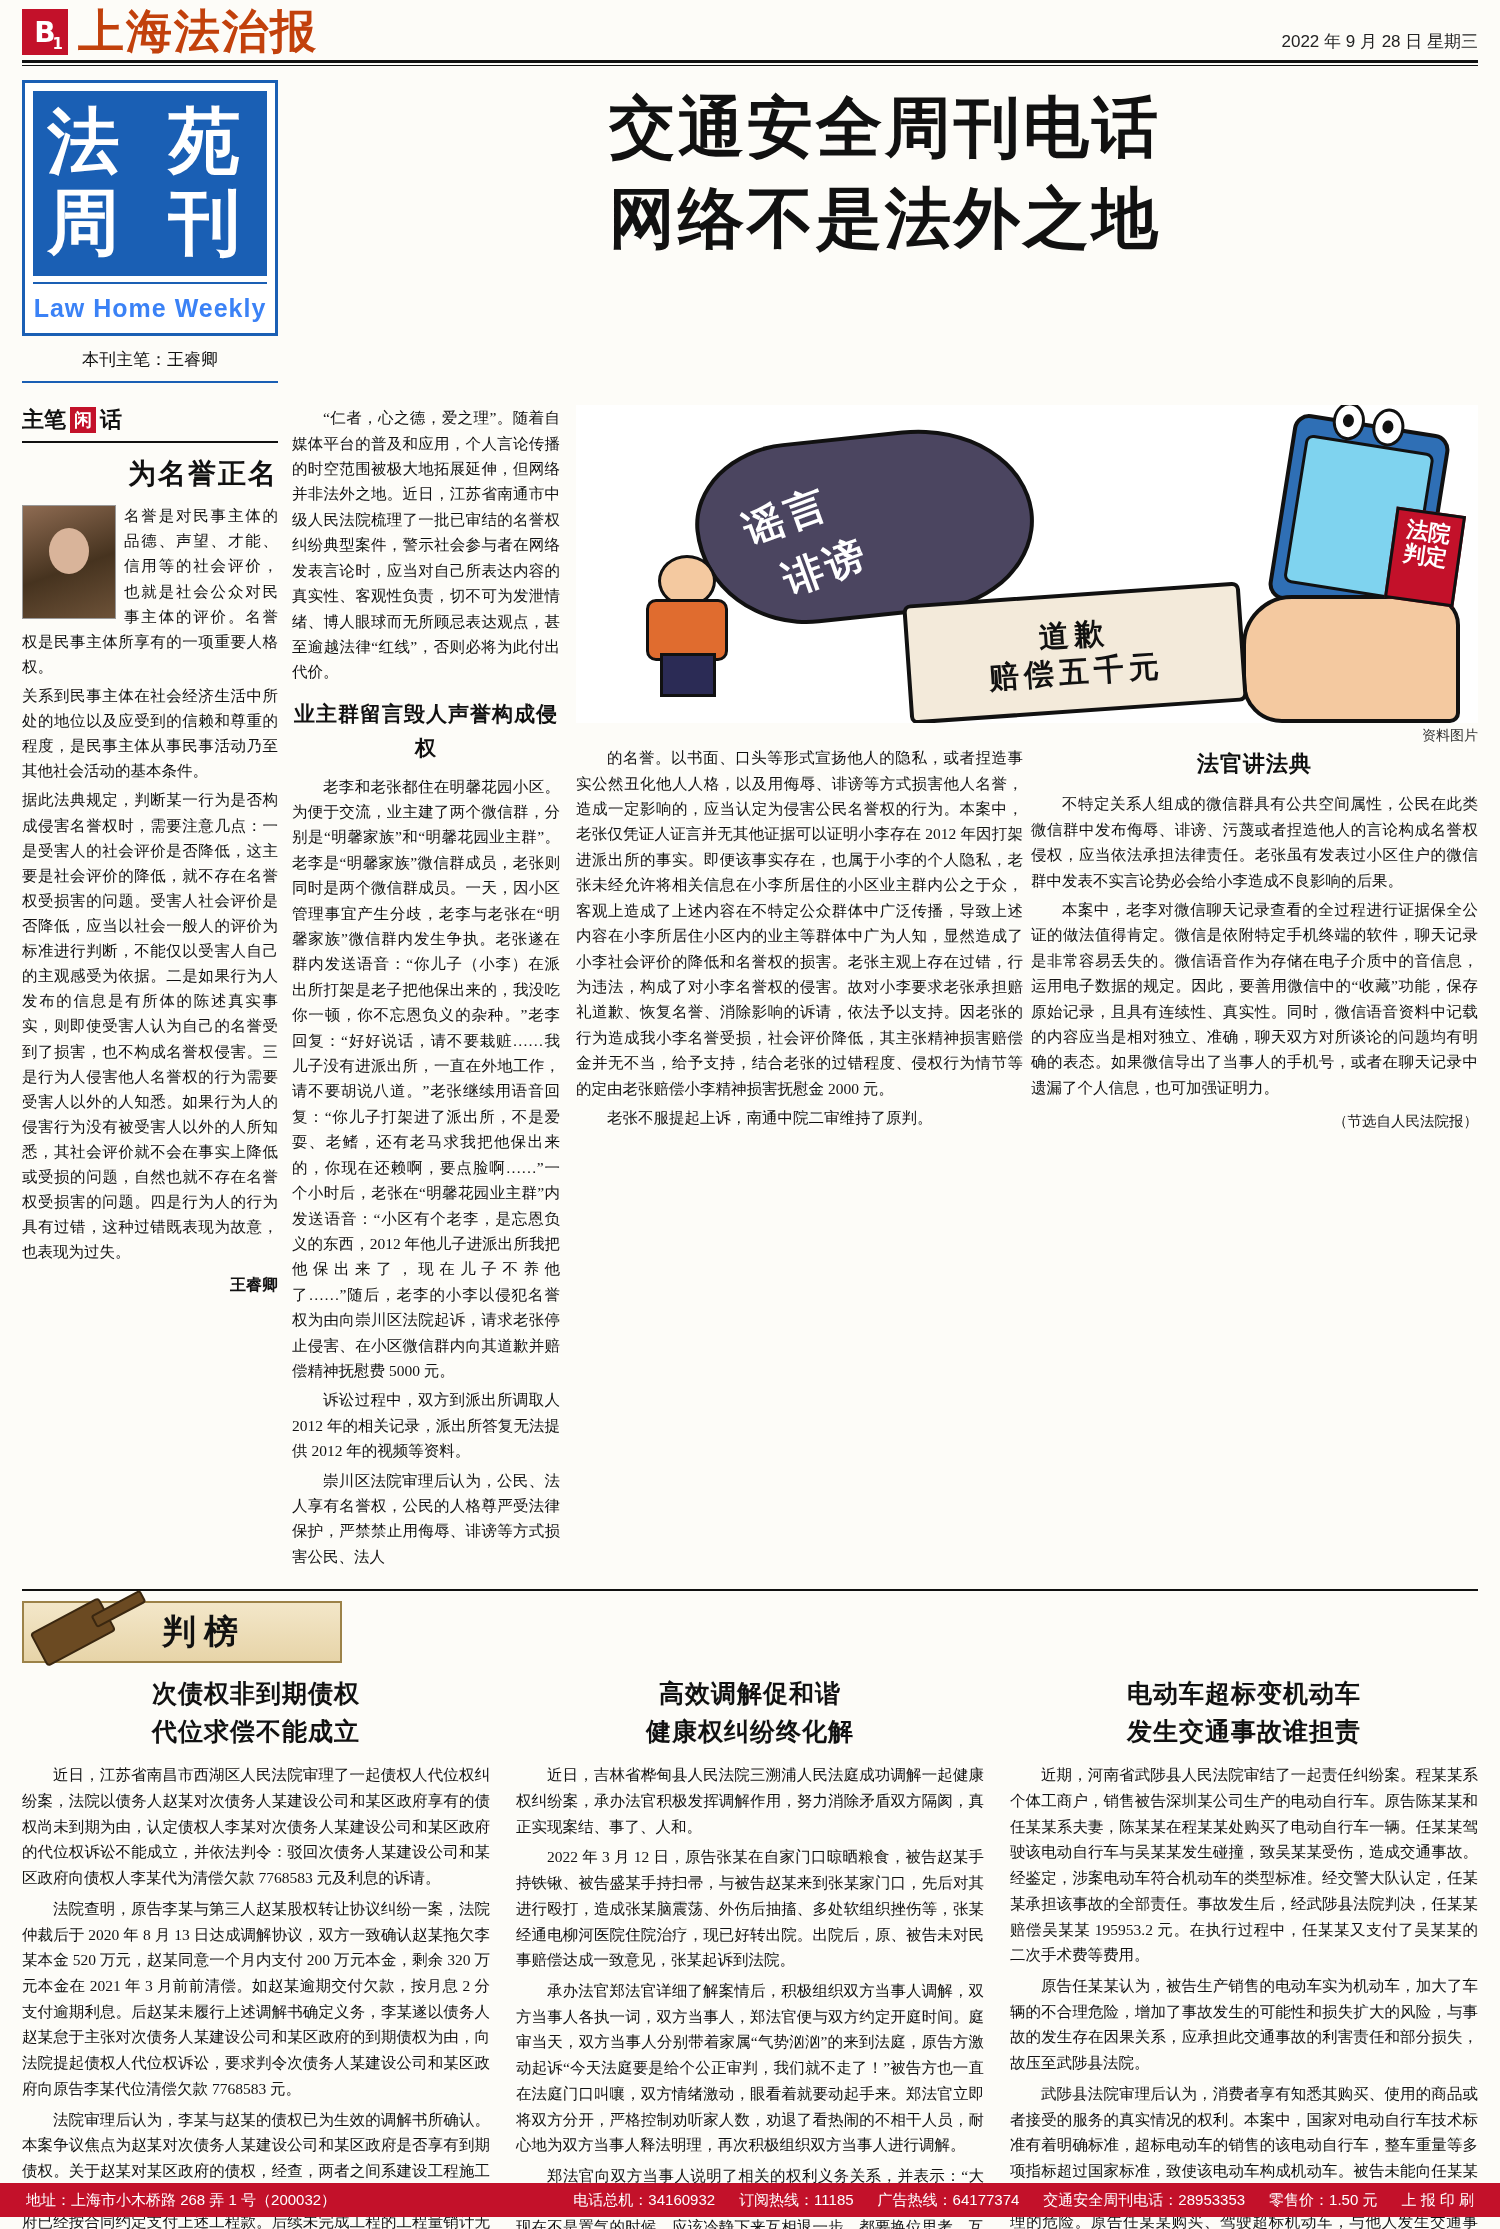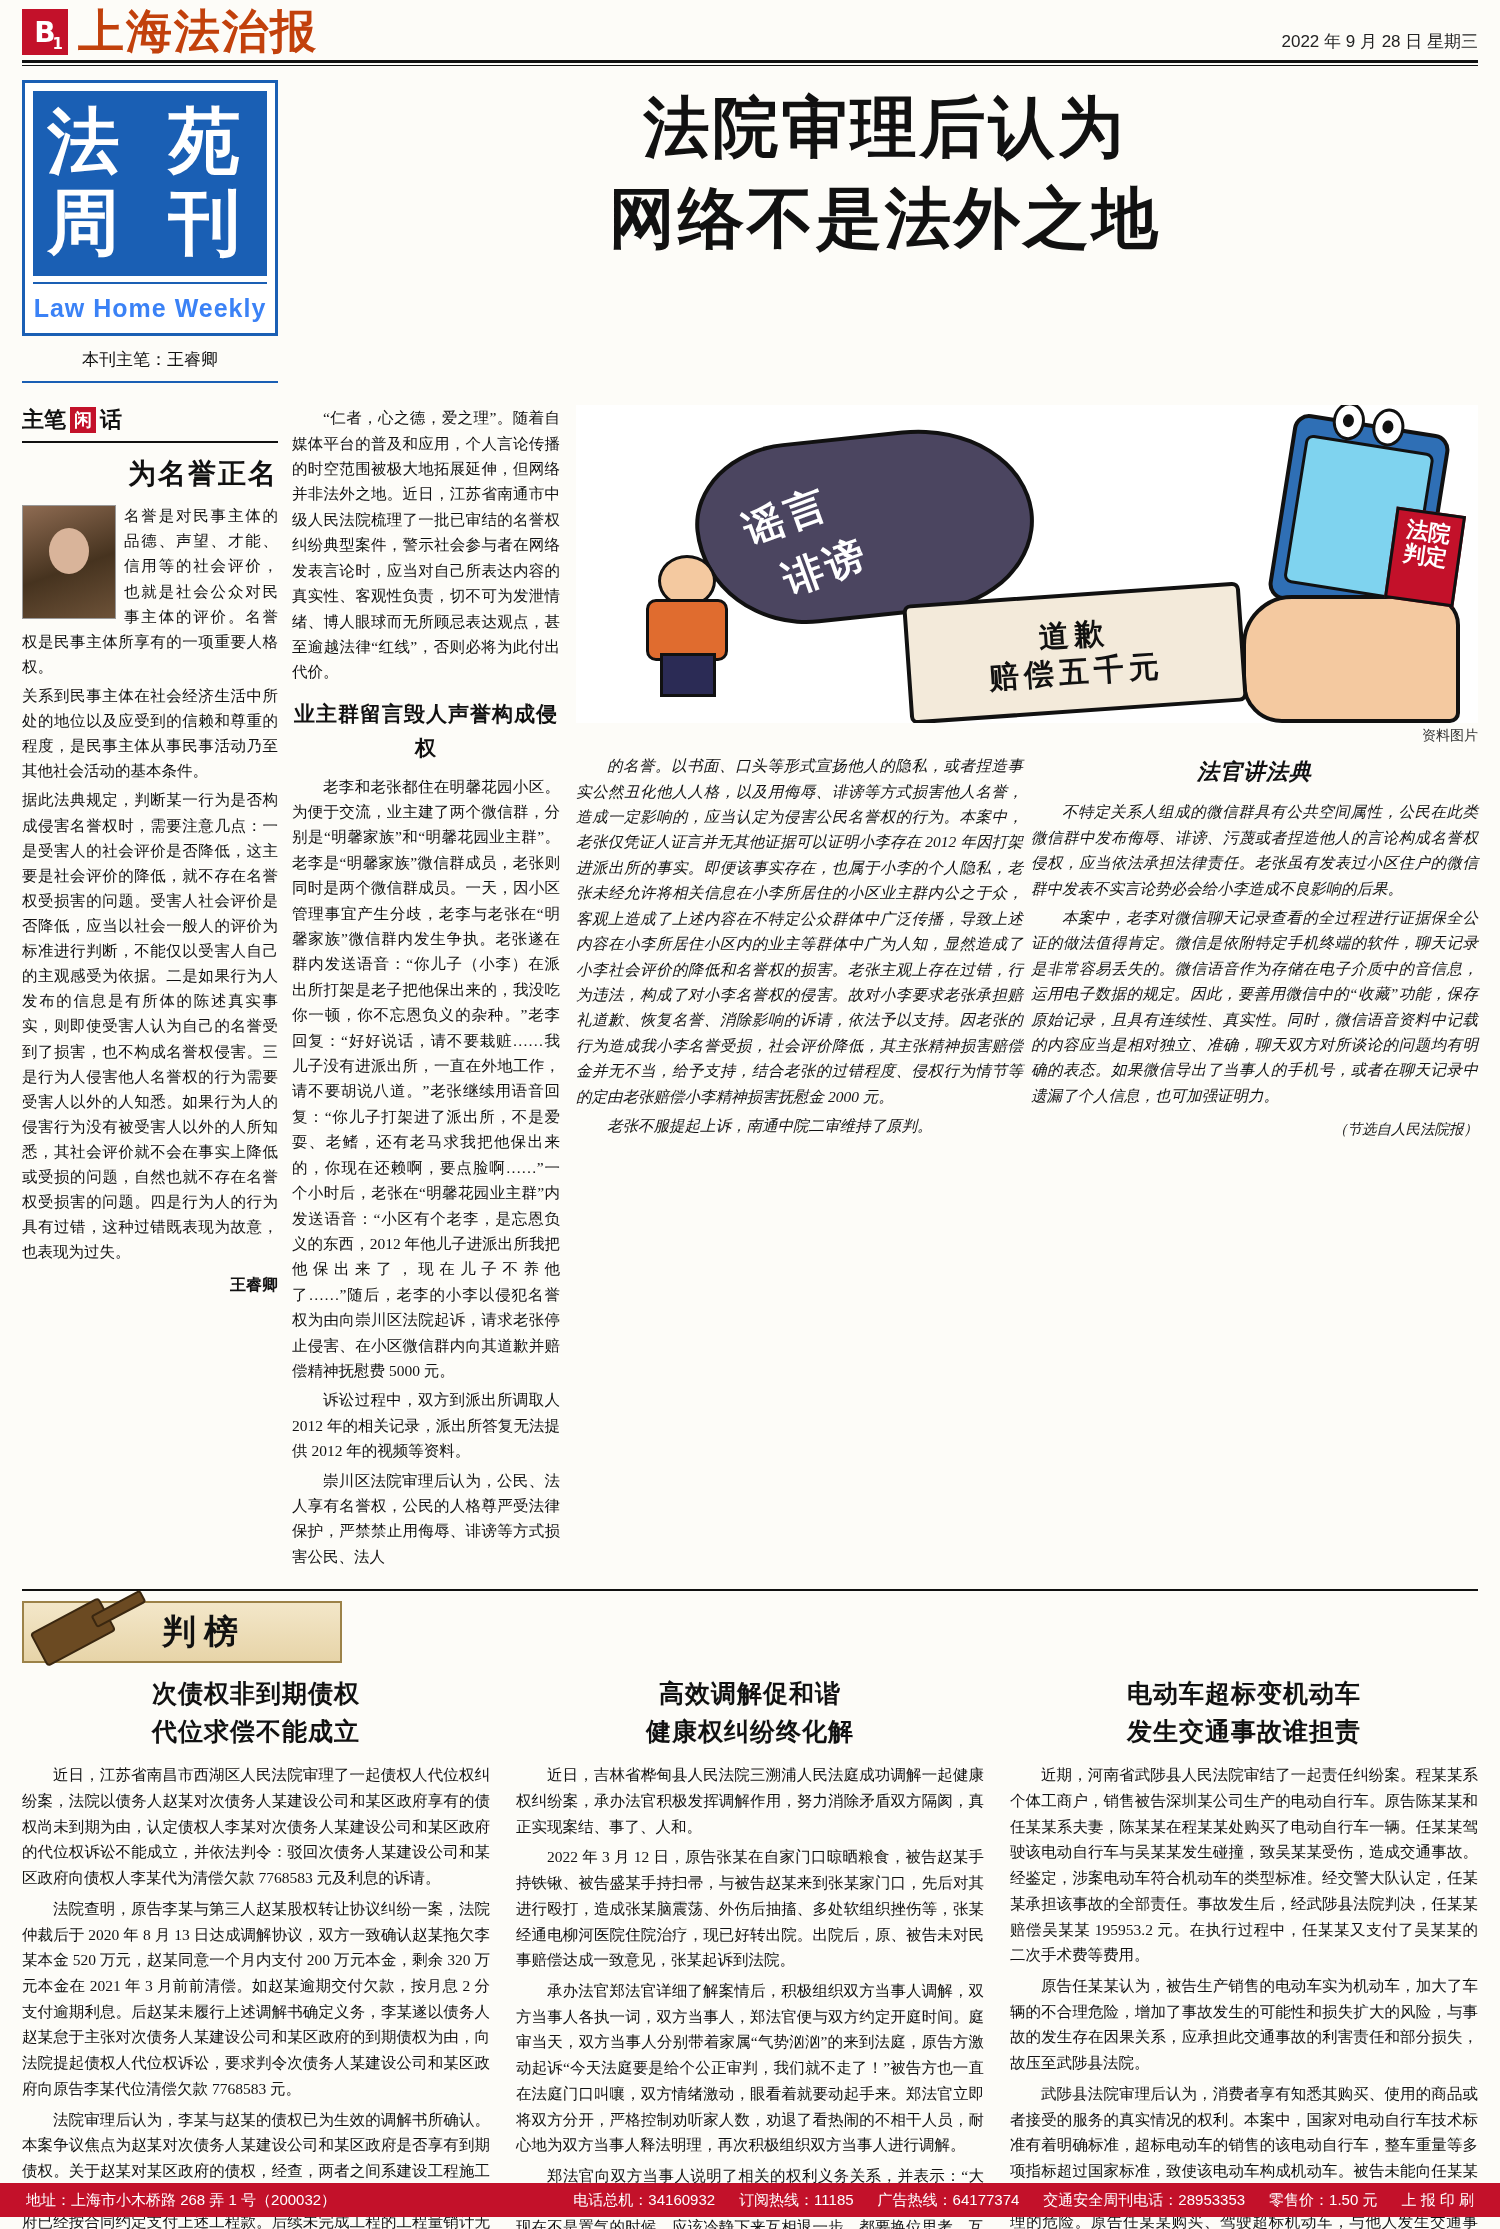--- a/index.html
+++ b/index.html
@@ -105,21 +105,21 @@
   .c-man{position:absolute;left:62px;top:150px;width:96px;height:136px;}
   .c-man .head{position:absolute;left:20px;top:0;width:52px;height:46px;background:#f4c9a0;border:3px solid #111;border-radius:50%;}
   .c-man .body{position:absolute;left:8px;top:44px;width:76px;height:56px;background:#e06c2f;border:3px solid #111;border-radius:10px;}
   .c-man .leg{position:absolute;left:22px;top:98px;width:50px;height:38px;background:#2b2b55;border:3px solid #111;}
   .c-scroll{position:absolute;left:330px;bottom:10px;width:330px;height:112px;background:#f3eada;border:4px solid #111;border-radius:8px;transform:rotate(-4deg);display:flex;flex-direction:column;align-items:center;justify-content:center;}
   .c-scroll b{font-family:"DejaVu Serif",serif;font-size:30px;letter-spacing:5px;color:#111;line-height:1.25;}
   .c-seal{position:absolute;right:18px;bottom:120px;width:70px;height:92px;background:#c3112a;border:3px solid #111;color:#fff;font-family:"DejaVu Serif",serif;font-weight:bold;font-size:22px;line-height:1.08;text-align:center;padding-top:6px;box-sizing:border-box;transform:rotate(8deg);}
   .c-hand{position:absolute;right:18px;bottom:0;width:210px;height:120px;background:#f4c9a0;border:4px solid #111;border-radius:50px 30px 10px 40px;}
 
   
-  .band3{display:flex;gap:8px;margin-top:8px;font-style:italic;}
+  .band3{display:flex;gap:8px;}
   .b3col{flex:1;font-size:15.5px;line-height:1.64;text-align:justify;}
   .b3col p{margin:0 0 4px 0;text-indent:2em;}
   .b3head{font-family:"DejaVu Serif",serif;font-weight:bold;font-size:22px;text-align:center;margin:0 0 10px;letter-spacing:1px;}
   .src{text-align:right;font-size:14.5px;margin-top:10px;}
 
   
   .gavelwrap{margin-top:16px;border-top:2px solid #111;padding-top:10px;}
   .gavel{
     width:320px;height:62px;background:linear-gradient(180deg,#f3e7c9,#e7d4a8);
     border:2px solid #9c8248;display:flex;align-items:center;padding-left:10px;box-sizing:border-box;
@@ -166,21 +166,21 @@
         <div class="logo-cn">
           <div>法 苑</div>
           <div>周 刊</div>
         </div>
         <div class="logo-en">Law  Home  Weekly</div>
       </div>
       <div class="editor-line">本刊主笔：王睿卿</div>
       <div class="blue-rule"></div>
     </div>
     <div class="col-title">
-      <div class="headline">法院审理后认为</div>
+      <div class="headline">交通安全周刊电话</div>
       <div class="headline">网络不是法外之地</div>
     </div>
   </div>
 
   <div class="band2">
 
     <div class="sidecol">
       <div class="tagline">
         <span>主笔</span>
         <span class="tag-red">闲</span>

